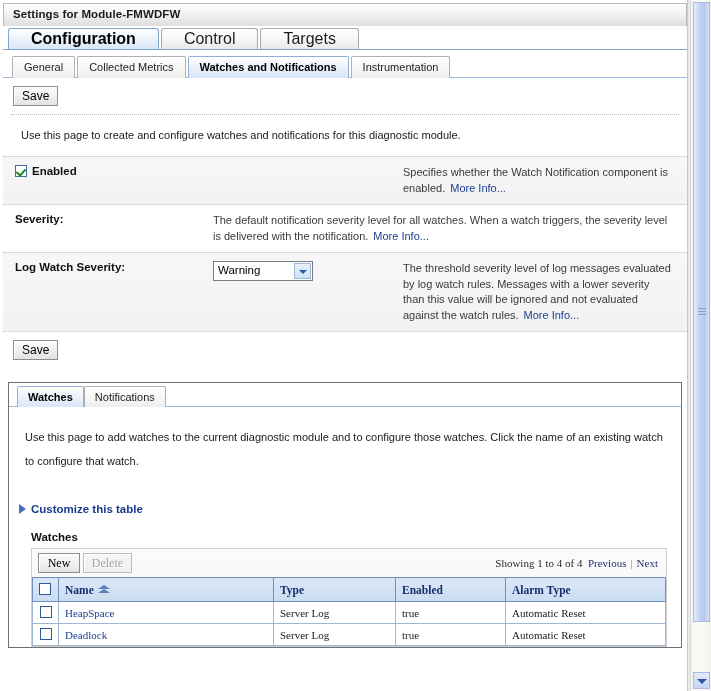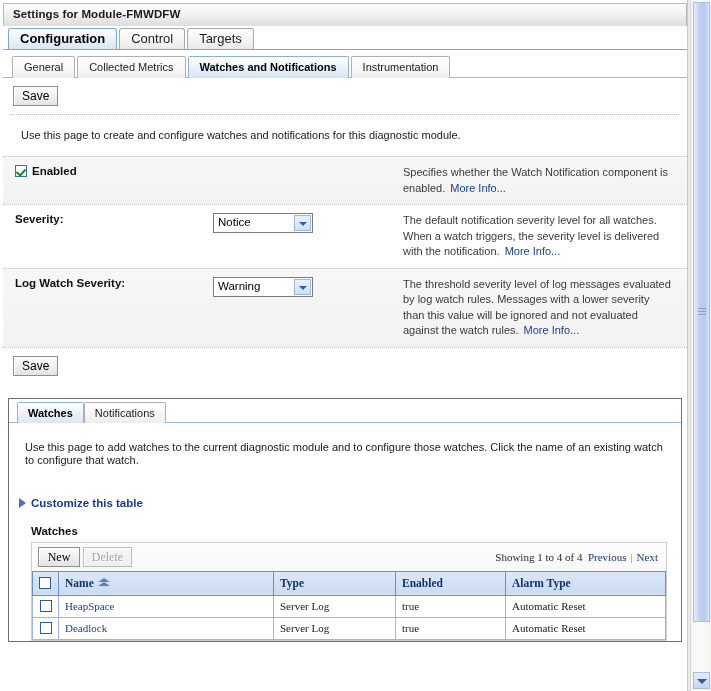--- a/index.html
+++ b/index.html
@@ -62,29 +62,29 @@
     border-bottom: 1px solid #7fa6cf;
     padding-left: 5px;
     box-sizing: border-box;
   }
   .tabstrip-outer .tab {
     display: inline-block;
     position: relative;
     top: 2px;
     height: 21px;
     line-height: 20px;
-    padding: 0 11px;
+    padding: 0 22px;
     margin-right: 2px;
     box-sizing: border-box;
     border: 1px solid #a9a9a9;
     border-bottom: none;
     border-radius: 3px 3px 0 0;
     background: linear-gradient(to bottom, #ffffff 0%, #f4f4f4 60%, #e9e9e9 100%);
     color: #1c1c1c;
-    font-size: 13px;
+    font-size: 16px;
     cursor: default;
     vertical-align: top;
   }
   .tabstrip-outer .tab.selected {
     background: linear-gradient(to bottom, #ffffff 0%, #eaf1fa 55%, #d9e6f6 100%);
     border-color: #7fa6cf;
     font-weight: bold;
     color: #000;
     z-index: 2;
   }
@@ -311,21 +311,21 @@
   }
   .panel-tabs .tab.selected {
     background: linear-gradient(to bottom, #ffffff 0%, #eaf1fb 55%, #d9e6f6 100%);
     border-color: #8fb0d4;
     font-weight: bold;
     color: #000;
   }
   .panel-desc {
     padding: 18px 16px 8px 16px;
     font-size: 11px;
-    line-height: 13px;
+    line-height: 24px;
     color: #1a1a1a;
   }
   .customize-row {
     padding: 22px 0 6px 10px;
   }
   .customize-link {
     color: #1a3a8f;
     font-weight: bold;
     font-size: 11.5px;
     text-decoration: none;
@@ -542,26 +542,20 @@
           <span class="chk checked"></span><span class="chk-label">Enabled</span>
         </div>
         <div class="ctl"></div>
         <div class="desc">
           <span>Specifies whether the Watch Notification component is enabled.</span><a class="more-info" href="#">More Info...</a>
         </div>
       </div>
 
       <div class="setting-row">
         <div class="lbl">Severity:</div>
-        <div class="ctl">
-          <div class="sel">
-            <span class="selval">Notice</span>
-            <span class="selbtn"></span>
-          </div>
-        </div>
         <div class="desc">
           <span>The default notification severity level for all watches. When a watch triggers, the severity level is delivered with the notification.</span><a class="more-info" href="#">More Info...</a>
         </div>
       </div>
 
       <div class="setting-row shaded">
         <div class="lbl">Log Watch Severity:</div>
         <div class="ctl">
           <div class="sel">
             <span class="selval">Warning</span>

